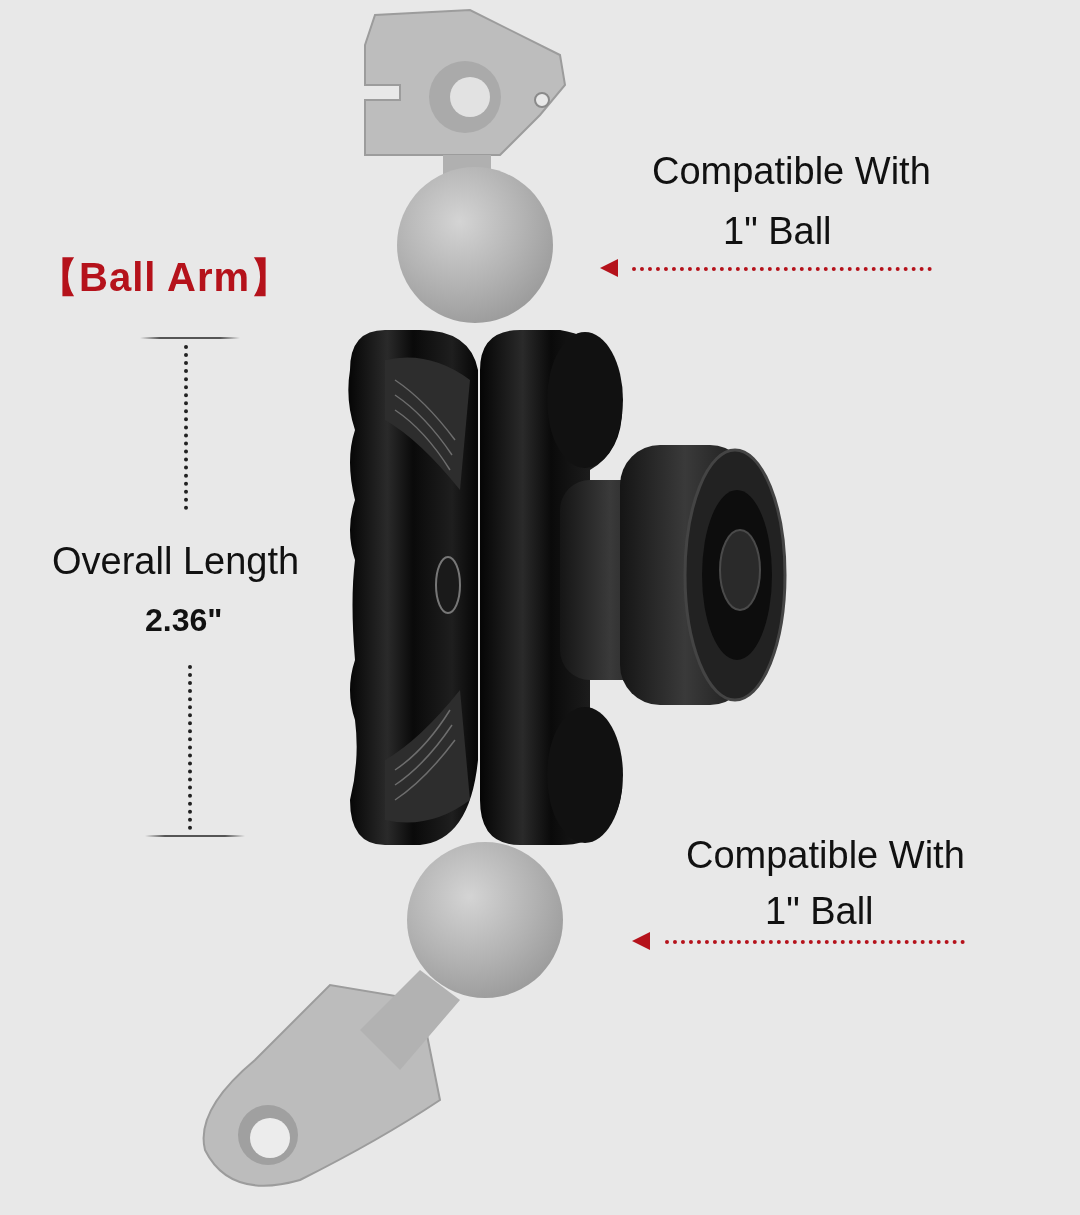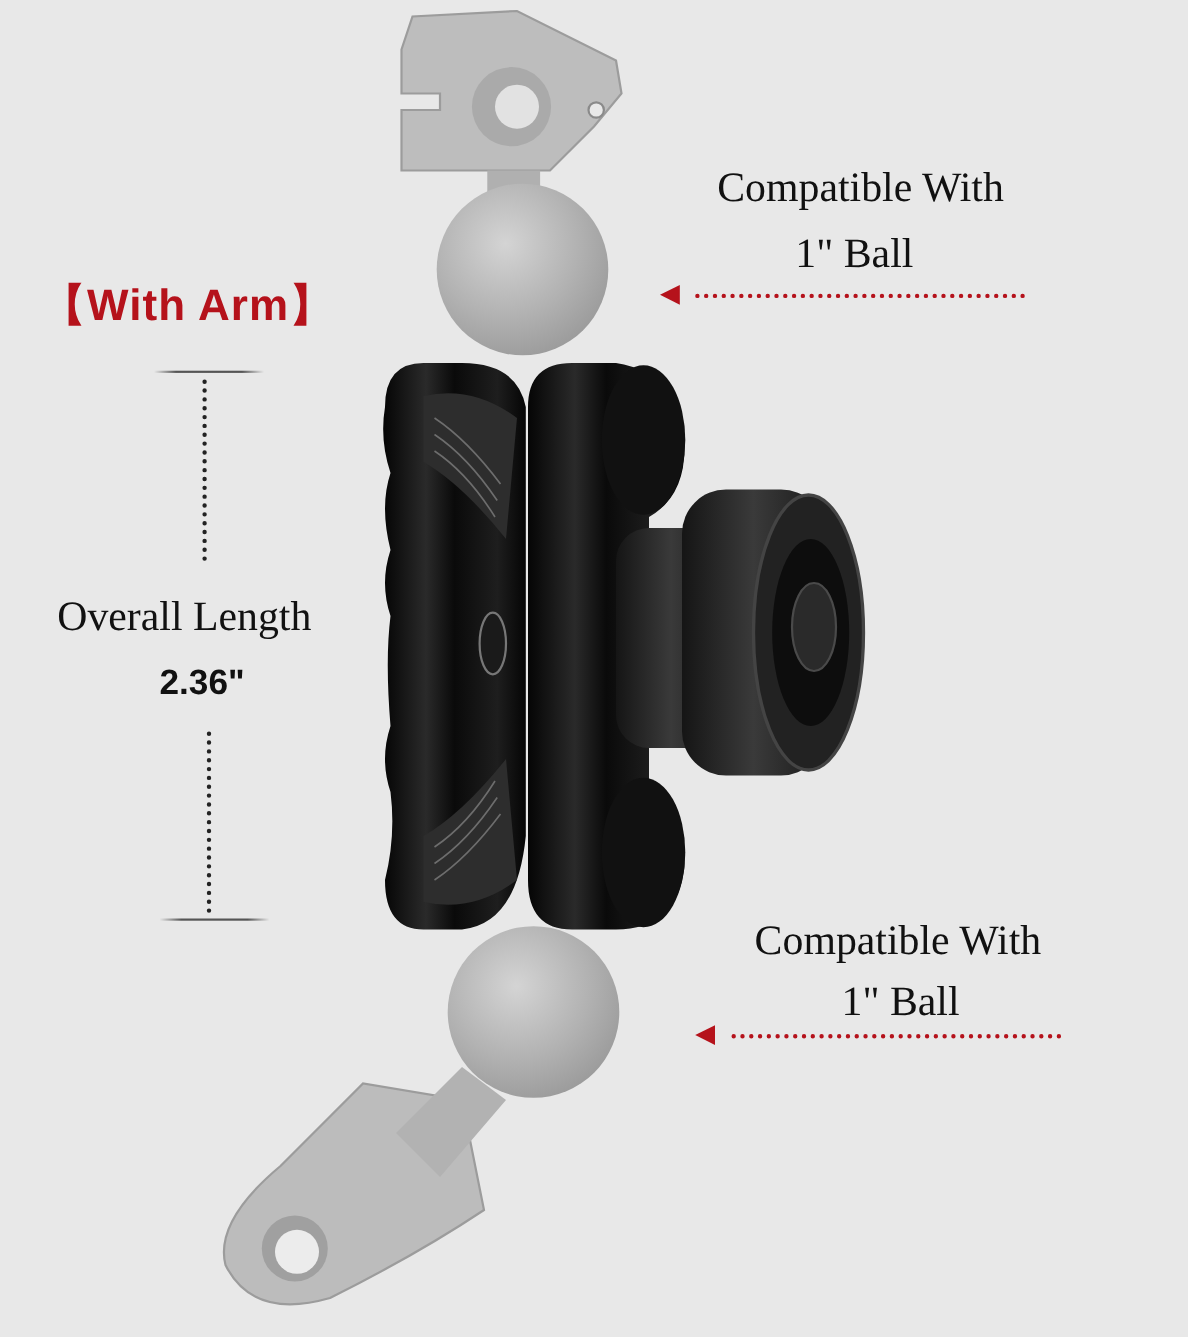--- a/index.html
+++ b/index.html
@@ -1,30 +1,30 @@
 <!DOCTYPE html>
 <html><head>
 <meta charset="utf-8">
 <style>
   html,body{margin:0;padding:0;}
   body{width:1080px;height:1215px;background:#e8e8e8;position:relative;overflow:hidden;font-family:"Liberation Serif",serif;}
   .abs{position:absolute;}
-  .serif{font-family:Liberation Serif, serif;color:#111;font-size:38px;line-height:1;}
+  .serif{font-family:Liberation Sans, sans-serif;color:#111;font-size:38px;line-height:1;}
   .title{font-family:"Liberation Sans","DejaVu Sans",sans-serif;font-weight:bold;color:#b5121b;font-size:40px;letter-spacing:1px;}
   .dim-val{font-family:"Liberation Sans","DejaVu Sans",sans-serif;font-weight:bold;color:#111;font-size:32px;}
   .vdots{width:0;border-left:4px dotted #222;}
   .hdots{height:0;border-top:4px dotted #b5121b;}
   .cap{height:2px;background:linear-gradient(90deg,rgba(80,80,80,0),#555 20%,#555 80%,rgba(80,80,80,0));}
   .tri{width:0;height:0;border-top:9px solid transparent;border-bottom:9px solid transparent;border-right:18px solid #b5121b;}
 </style>
 </head>
 <body>
 
 <div class="abs title" style="left:38px;top:250px;">
-  <span>【</span><span>With Arm</span><span>】</span>
+  <span>【</span><span>Ball Arm</span><span>】</span>
 </div>
 
 <div class="abs cap" style="left:140px;top:337px;width:100px;"></div>
 <div class="abs vdots" style="left:184px;top:345px;height:165px;"></div>
 <div class="abs serif" style="left:52px;top:542px;">Overall Length</div>
 <div class="abs dim-val" style="left:145px;top:602px;">2.36"</div>
 <div class="abs vdots" style="left:188px;top:665px;height:165px;"></div>
 <div class="abs cap" style="left:145px;top:835px;width:100px;"></div>
 
 <div class="abs serif" style="left:652px;top:152px;">Compatible With</div>

